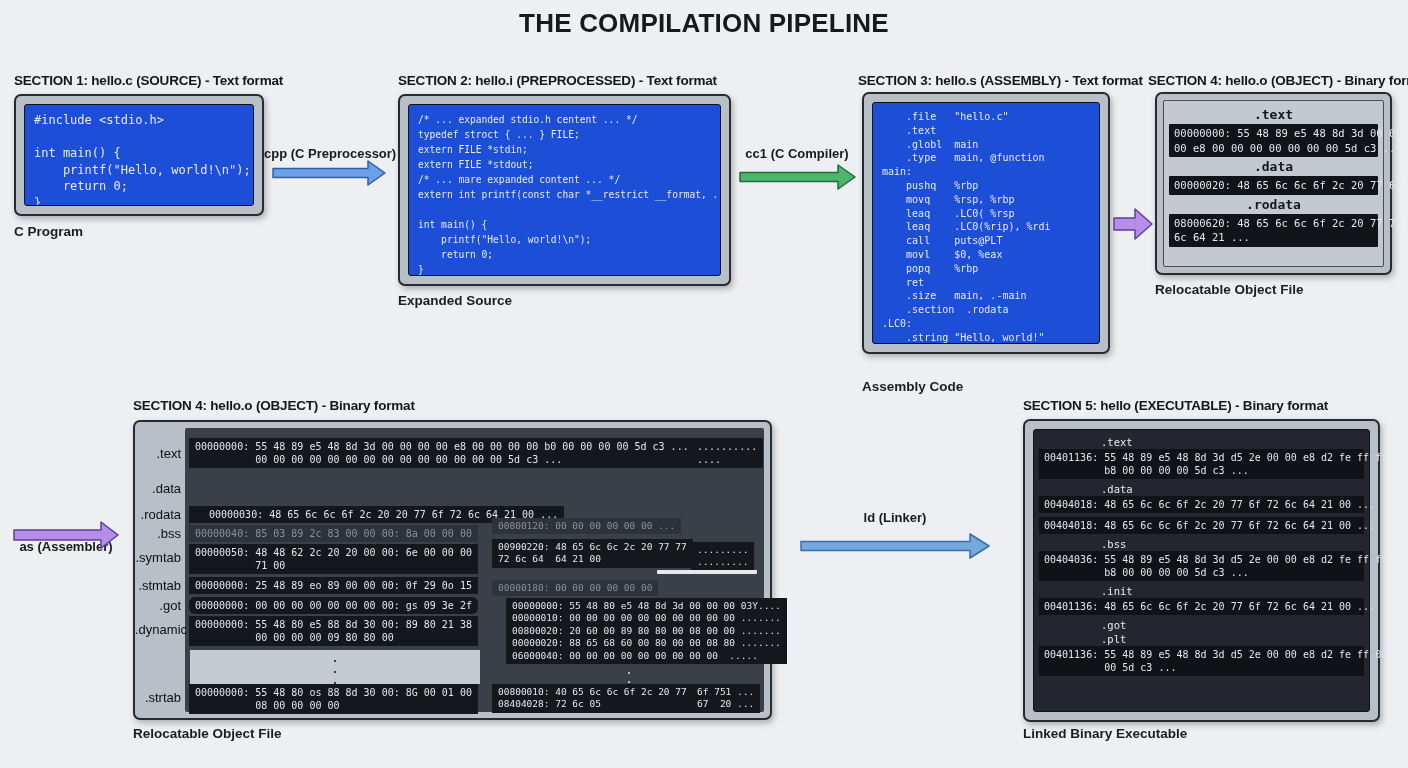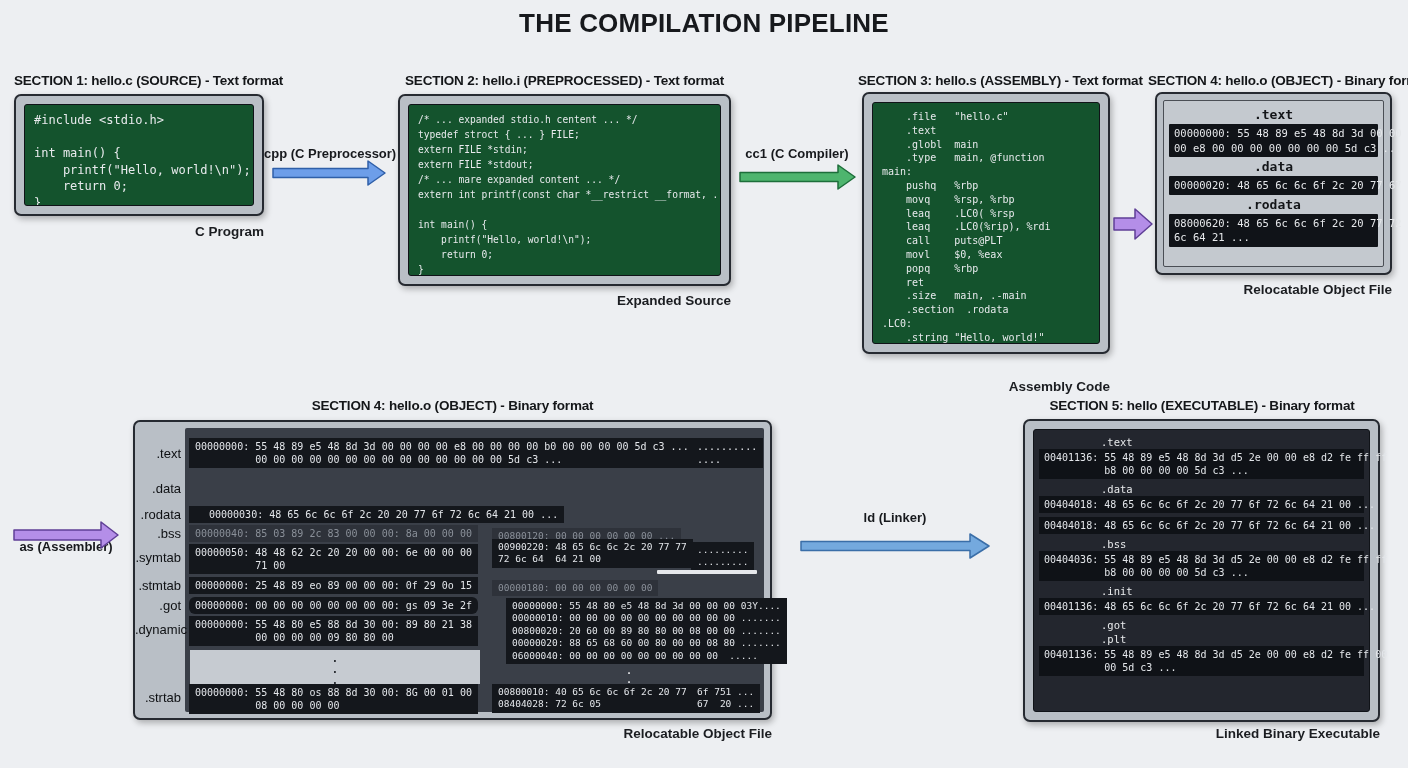--- a/index.html
+++ b/index.html
@@ -4,26 +4,26 @@
 <style>
   * { margin:0; padding:0; box-sizing:border-box; }
   html,body { width:1408px; height:768px; }
   body { background:#edeff2; font-family:"Liberation Sans", sans-serif; overflow:hidden; }
   #stage { position:relative; width:1408px; height:768px; }
 
   .title { position:absolute; top:8px; left:0; width:100%; text-align:center;
            font-size:26px; font-weight:800; color:#17191d; letter-spacing:.2px; }
 
   .sec-h { position:absolute; font-size:13.5px; font-weight:700; color:#141619;
-           text-align:center; white-space:nowrap; letter-spacing:-0.2px; }
-  .caption { position:absolute; font-size:13.5px; font-weight:700; color:#1b1d21; text-align:right; }
+           text-align:left; white-space:nowrap; letter-spacing:-0.2px; }
+  .caption { position:absolute; font-size:13.5px; font-weight:700; color:#1b1d21; text-align:left; }
 
   .bezel { position:absolute; background:#b9bfc6; border:2px solid #262a31; border-radius:7px;
            box-shadow:2px 3px 6px rgba(0,0,0,.28); }
-  .screen { position:absolute; left:8px; top:8px; right:8px; bottom:8px; background:#14532d;
+  .screen { position:absolute; left:8px; top:8px; right:8px; bottom:8px; background:#1d4ed8;
             border:1px solid #101318; border-radius:3px; padding:7px 9px; overflow:hidden; }
   pre.code { font-family:"DejaVu Sans Mono", monospace; color:#e8eaed; white-space:pre; }
   #s1 pre.code { font-size:12px;  line-height:16.5px; }
   #s2 pre.code { font-size:9.6px; line-height:15px; }
   #s3 pre.code { font-size:10px;  line-height:13.8px; }
 
   
   .panel-light { position:absolute; left:6px; top:6px; right:6px; bottom:6px;
                  background:#c4c9cf; border:1px solid #4a4e55; border-radius:2px; padding:4px 5px; }
   .obj-label { text-align:center; font-family:"DejaVu Sans Mono", monospace; font-weight:700;
@@ -183,21 +183,21 @@
     <div class="hx" style="left:54px; top:194px;">00000000: 55 48 80 e5 88 8d 30 00: 89 80 21 38
           00 00 00 00 09 80 80 00</div>
     <div class="ldots" style="left:55px; top:228px; width:290px; height:34px; padding-top:3px;">.
 .
 .</div>
     <div class="hx" style="left:54px; top:262px;">00000000: 55 48 80 os 88 8d 30 00: 8G 00 01 00
           08 00 00 00 00</div>
 
     <div class="hx" style="left:556px; top:16px;">..........
 ....</div>
-    <div class="hx dim small" style="left:357px; top:106px;">00800120: 00 00 00 00 00 00 ...</div>
+    <div class="hx dim small" style="left:357px; top:96px;">00800120: 00 00 00 00 00 00 ...</div>
     <div class="hx small" style="left:357px; top:117px;">00900220: 48 65 6c 6c 2c 20 77 77
 72 6c 64  64 21 00</div>
     <div class="hx small" style="left:556px; top:120px;">.........
 .........</div>
     <div class="divider" style="left:522px; top:148px; width:100px;"></div>
     <div class="hx dim small" style="left:357px; top:158px;">00000180: 00 00 00 00 00 00</div>
     <div class="hx small" style="left:371px; top:176px;">00000000: 55 48 80 e5 48 8d 3d 00 00 00 03Y....
 00000010: 00 00 00 00 00 00 00 00 00 00 .......
 00800020: 20 60 00 89 80 80 00 08 00 00 .......
 00000020: 88 65 68 60 00 80 00 00 08 80 .......

